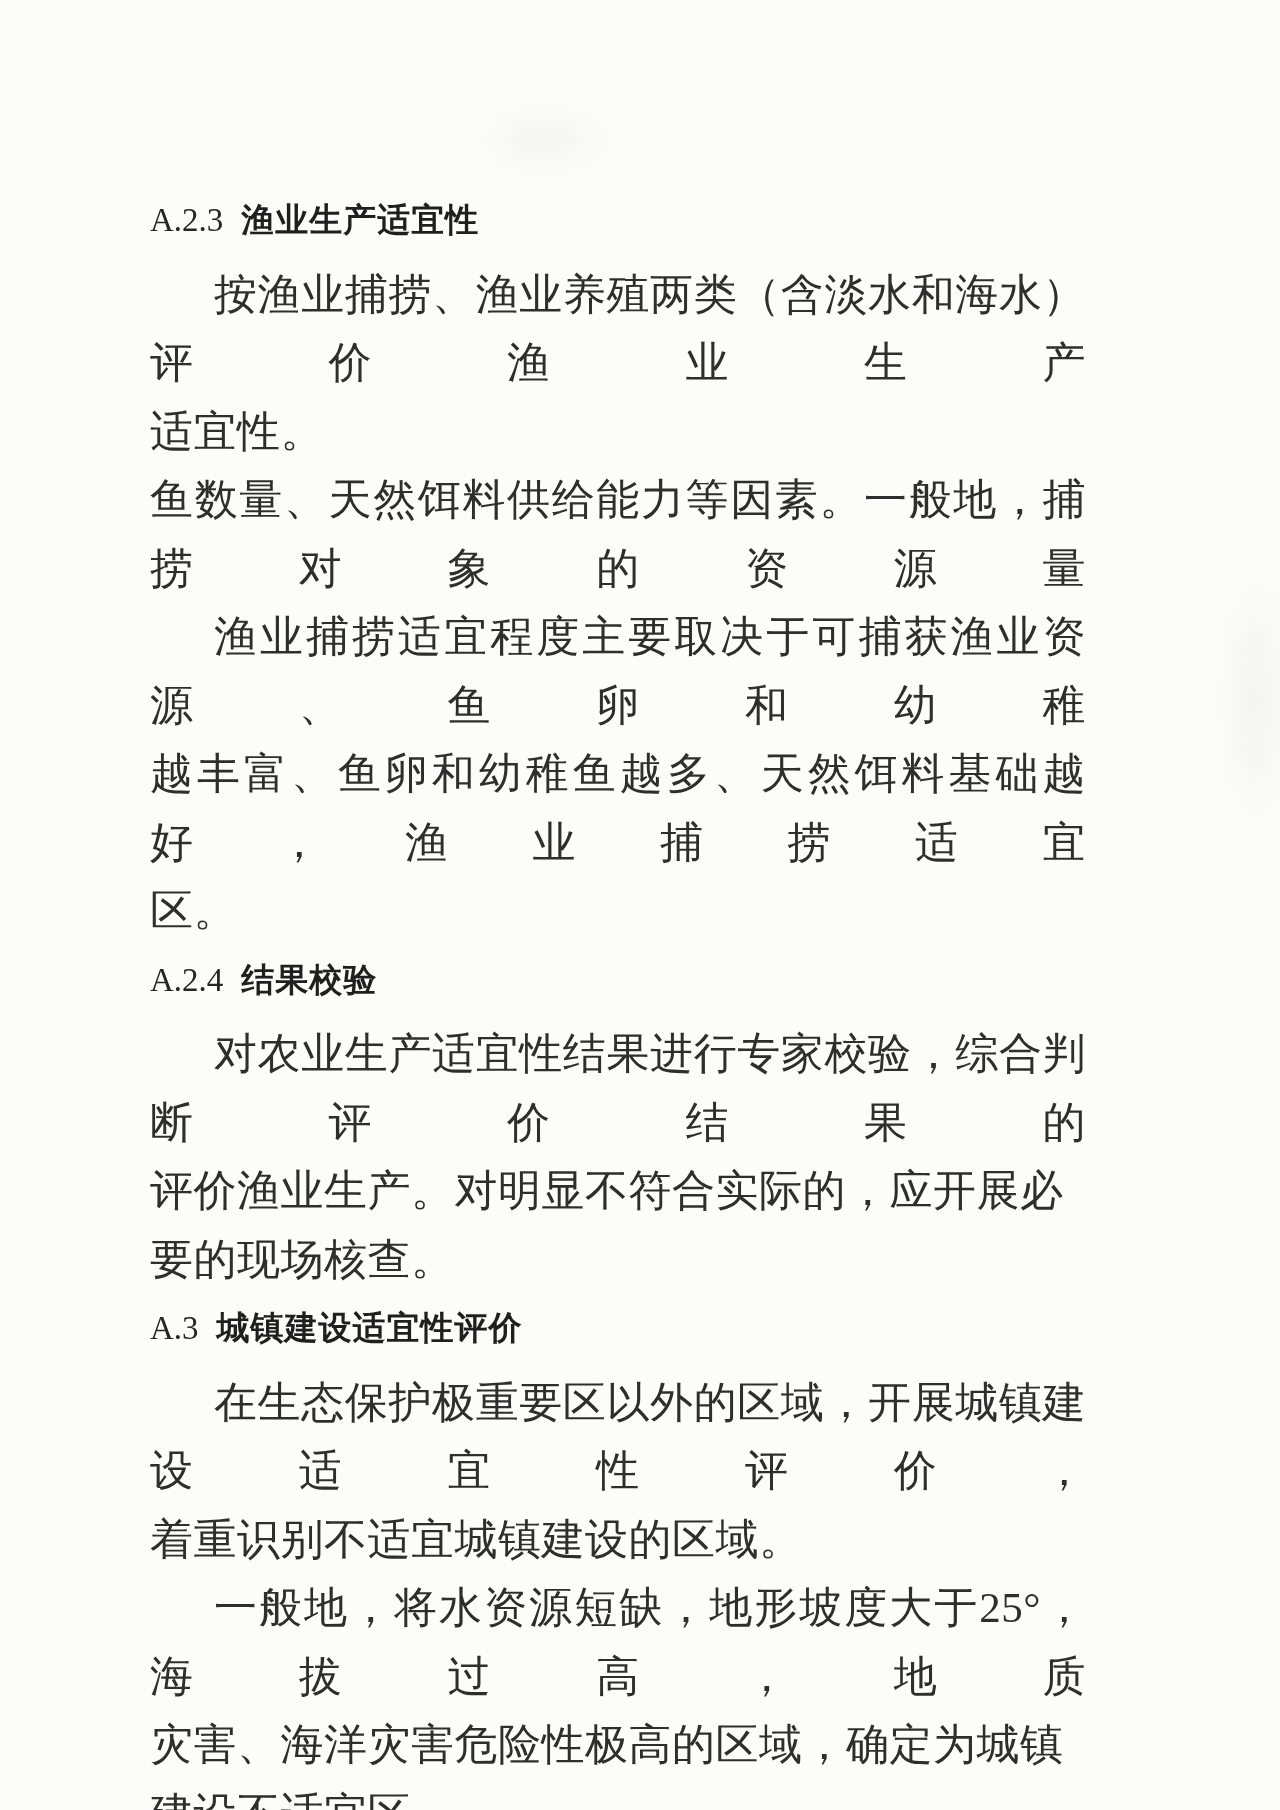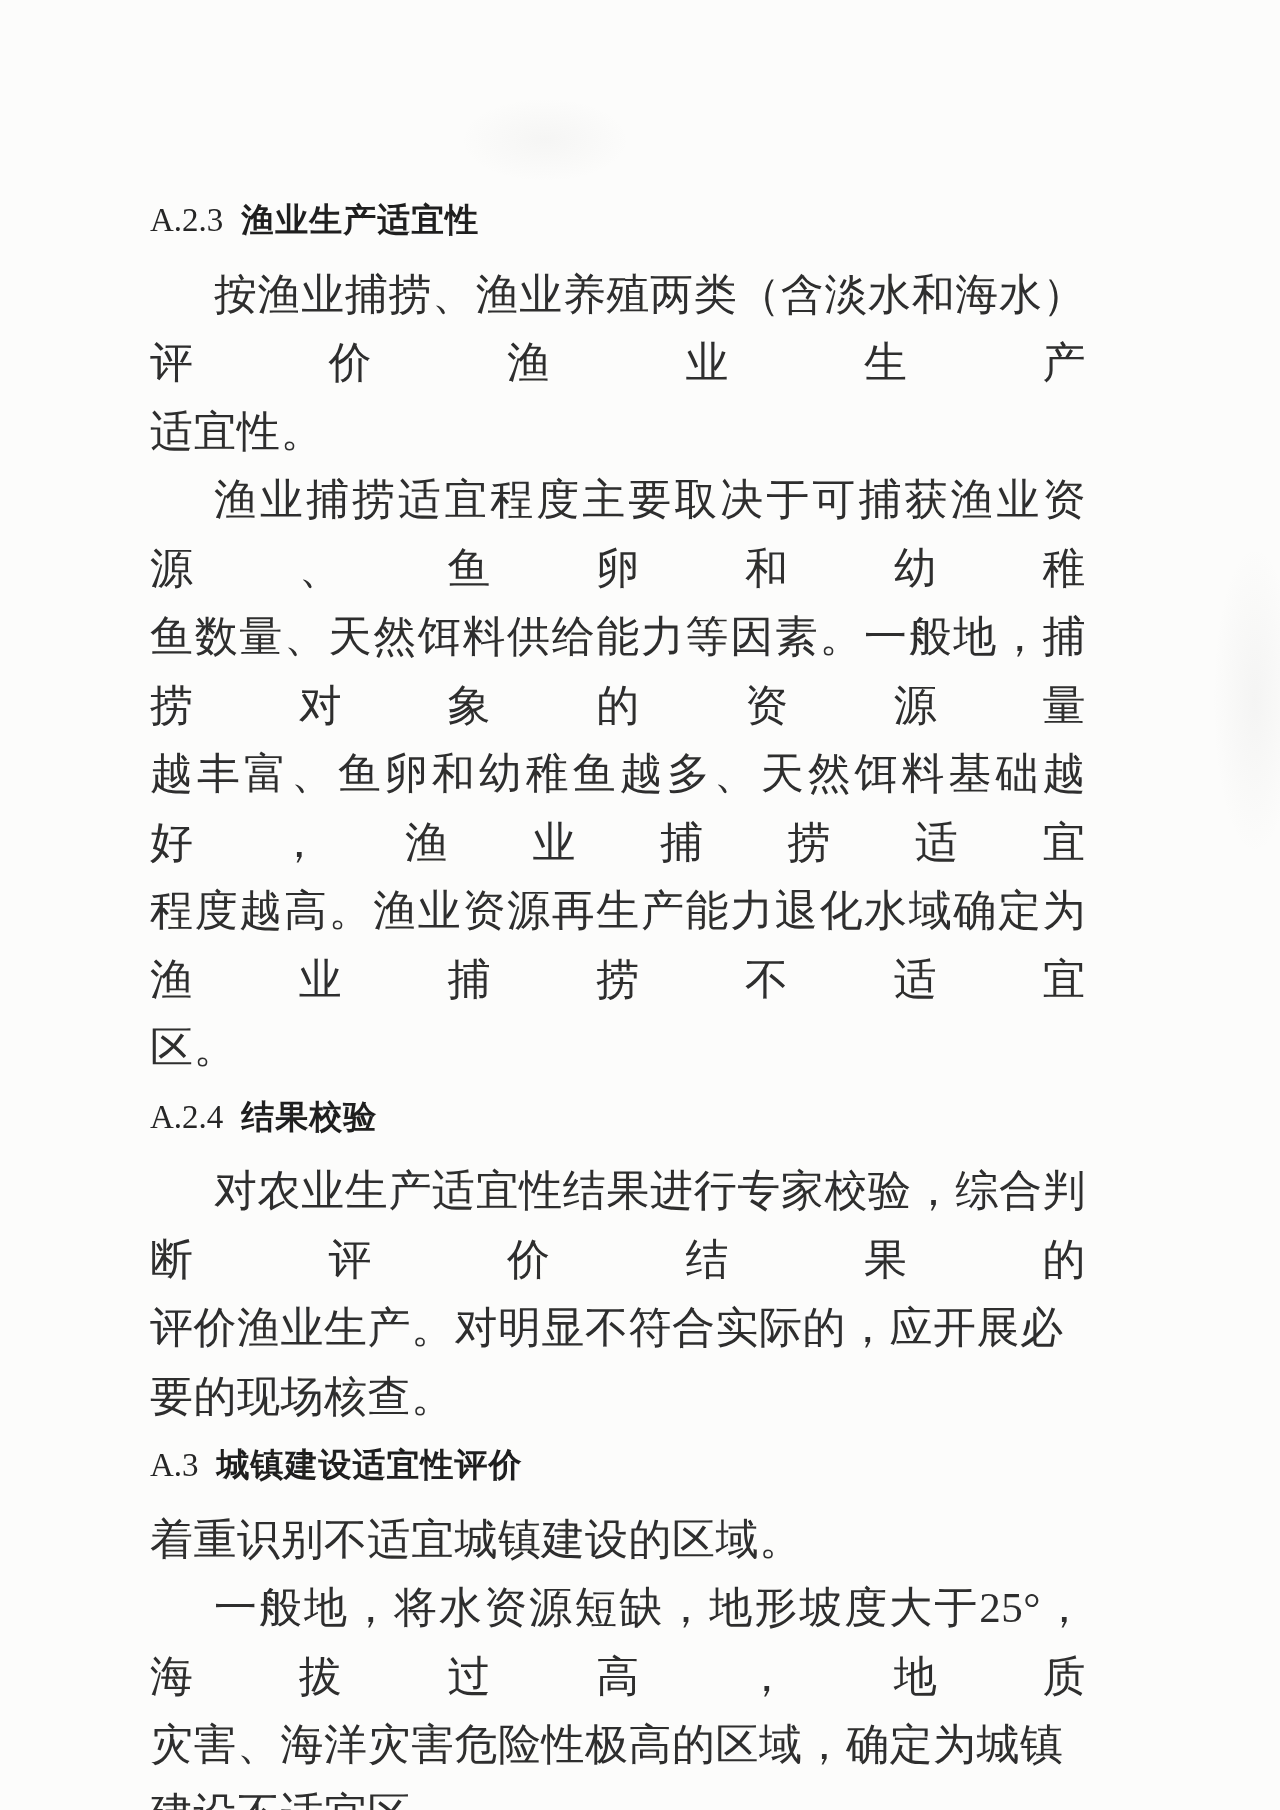--- a/index.html
+++ b/index.html
@@ -64,33 +64,33 @@
 
 <div class="page">
   <div class="content">
 
   <div class="h-line"><span class="h-num">A.2.3</span><span class="h-title">渔业生产适宜性</span></div>
       <div class="para">
         <div class="line first full">按渔业捕捞、渔业养殖两类（含淡水和海水）评价渔业生产</div>
         <div class="line">适宜性。</div>
       </div>
       <div class="para">
+        <div class="line full">鱼数量、天然饵料供给能力等因素。一般地，捕捞对象的资源量</div>
         <div class="line first full">渔业捕捞适宜程度主要取决于可捕获渔业资源、鱼卵和幼稚</div>
-        <div class="line full">鱼数量、天然饵料供给能力等因素。一般地，捕捞对象的资源量</div>
         <div class="line full">越丰富、鱼卵和幼稚鱼越多、天然饵料基础越好，渔业捕捞适宜</div>
-        <div class="line full">程度越高。渔业资源再生产能力退化水域确定为渔业捕捞不适宜</div>
         <div class="line">区。</div>
       </div>
       <div class="h-line"><span class="h-num">A.2.4</span><span class="h-title">结果校验</span></div>
       <div class="para">
         <div class="line first full">对农业生产适宜性结果进行专家校验，综合判断评价结果的</div>
         <div class="line">评价渔业生产。对明显不符合实际的，应开展必要的现场核查。</div>
       </div>
       <div class="h-line"><span class="h-num">A.3</span><span class="h-title">城镇建设适宜性评价</span></div>
       <div class="para">
+        <div class="line first full">在生态保护极重要区以外的区域，开展城镇建设适宜性评价，</div>
         <div class="line">着重识别不适宜城镇建设的区域。</div>
       </div>
       <div class="para">
         <div class="line first full">一般地，将水资源短缺，地形坡度大于25°，海拔过高，地质</div>
         <div class="line">灾害、海洋灾害危险性极高的区域，确定为城镇建设不适宜区。</div>
       </div>
       <div class="footer"></div>
     </div>
 </div>
 

